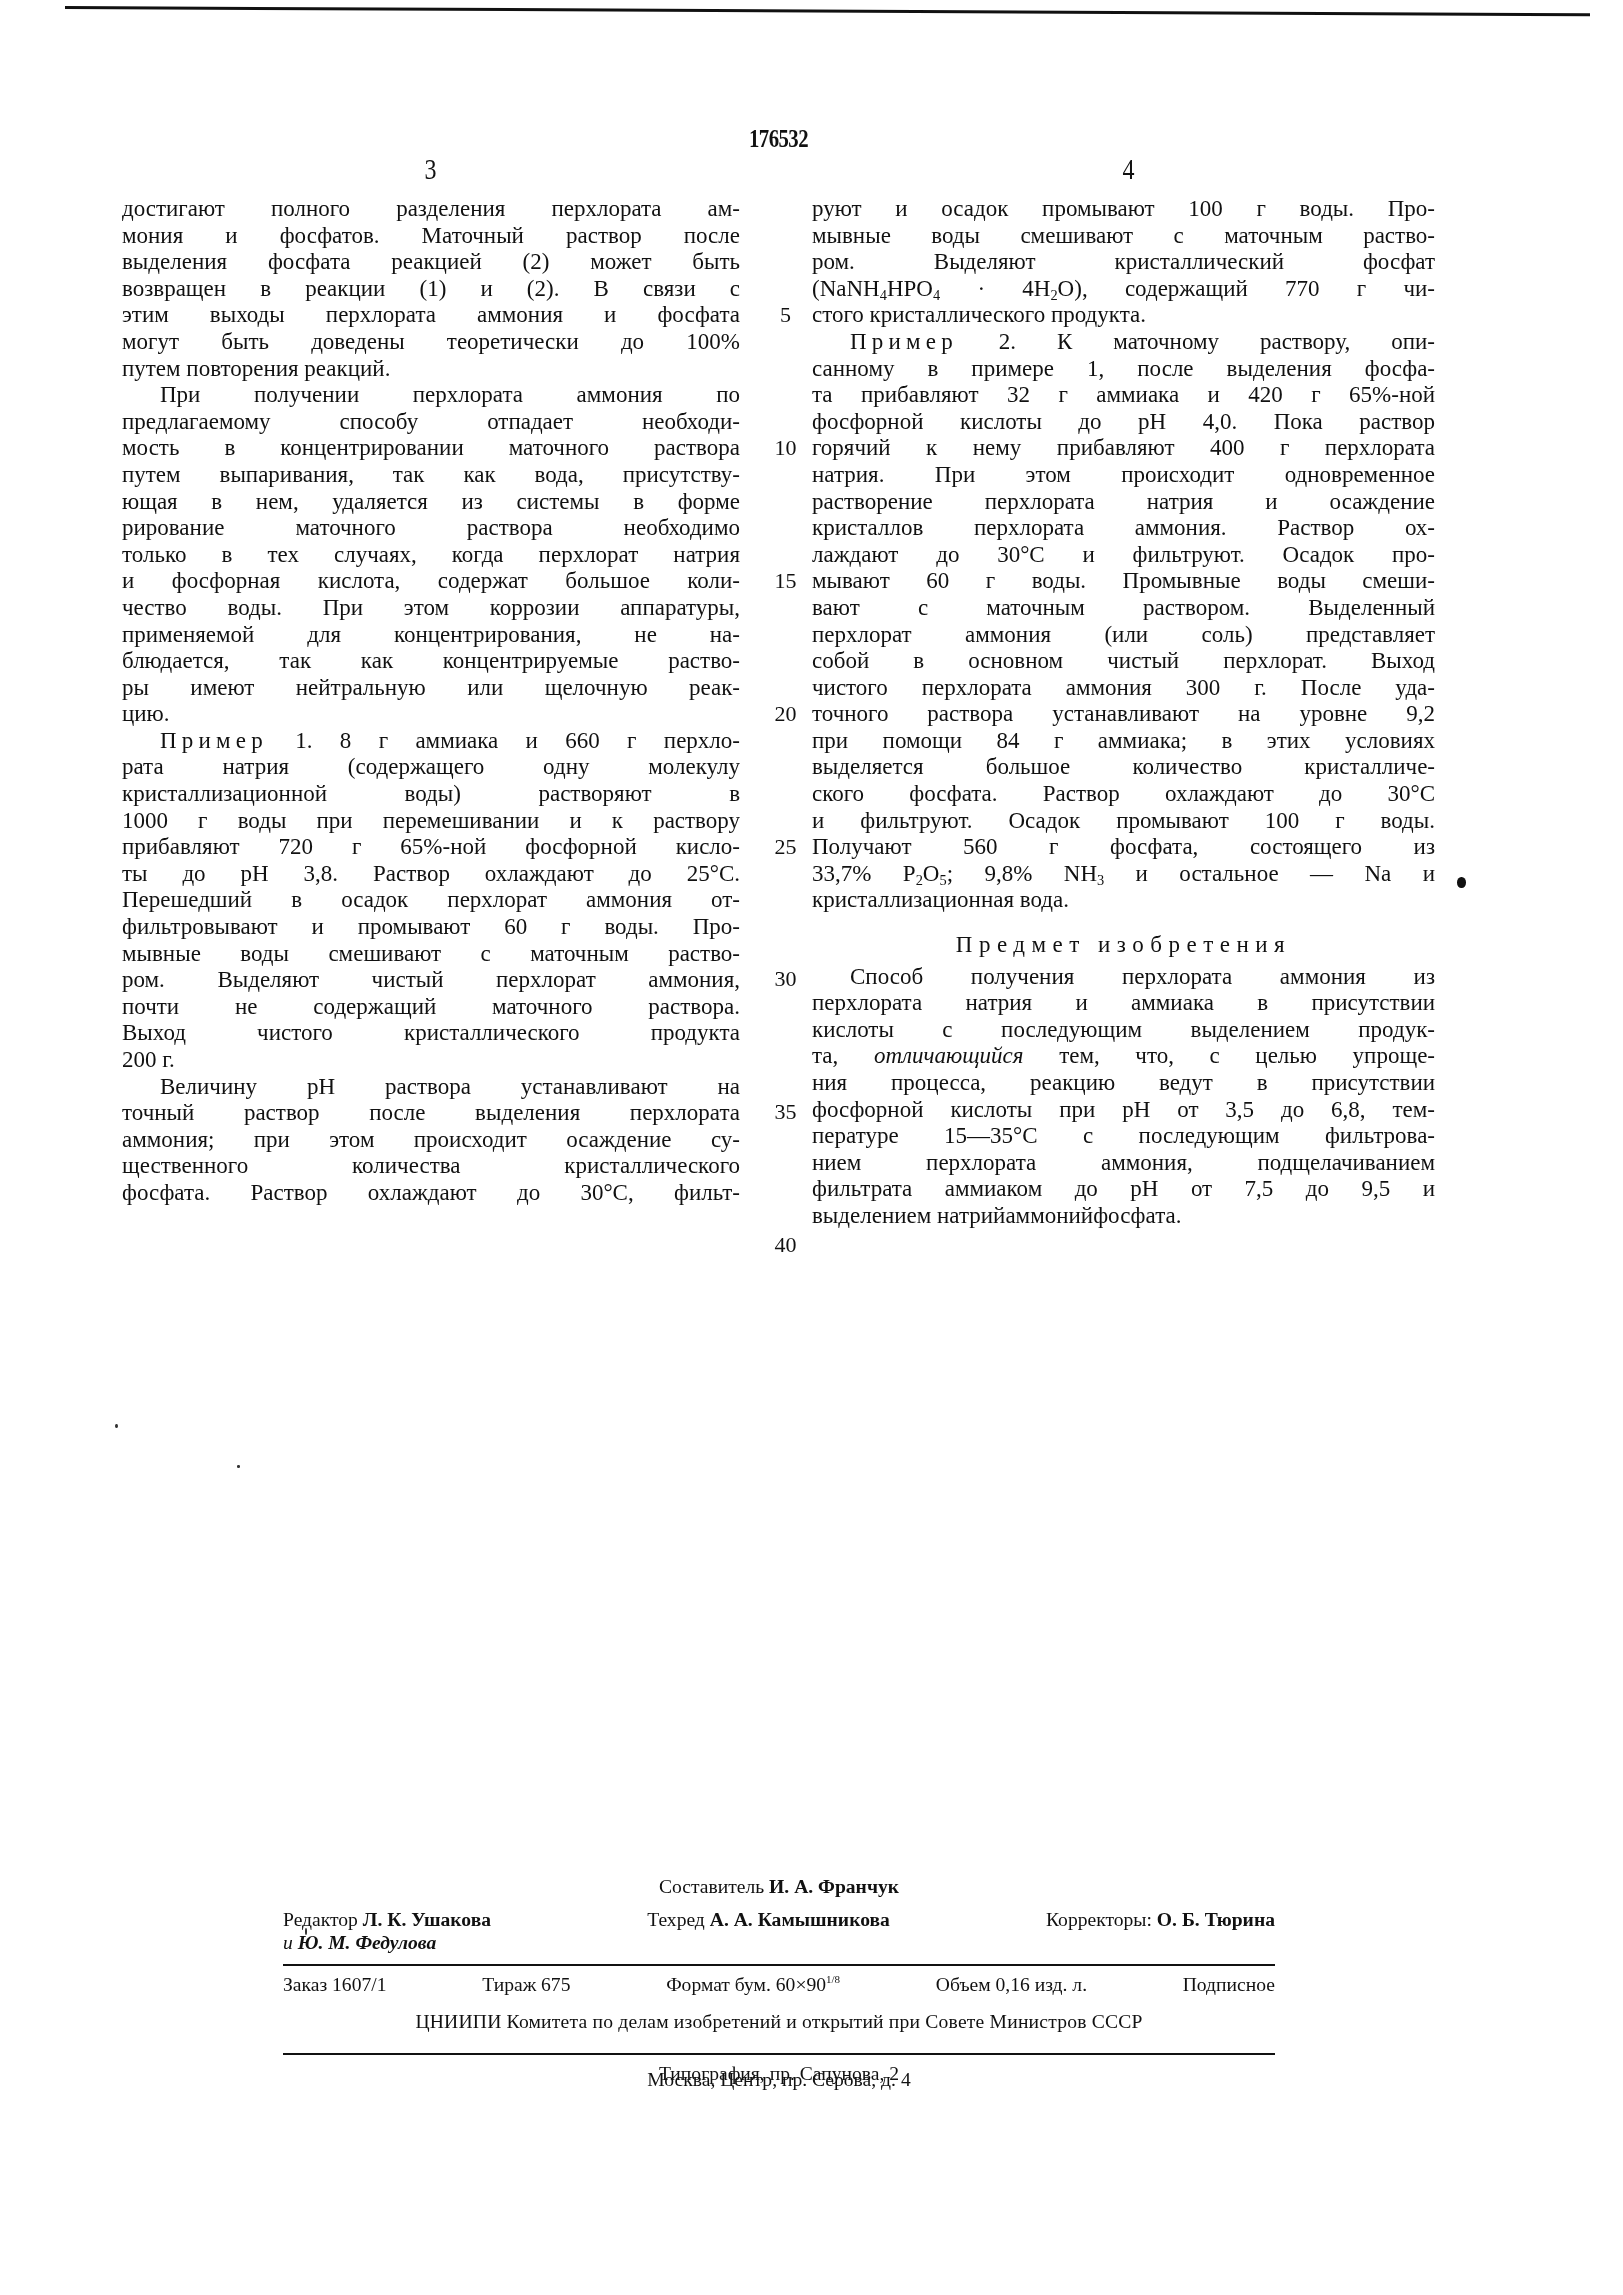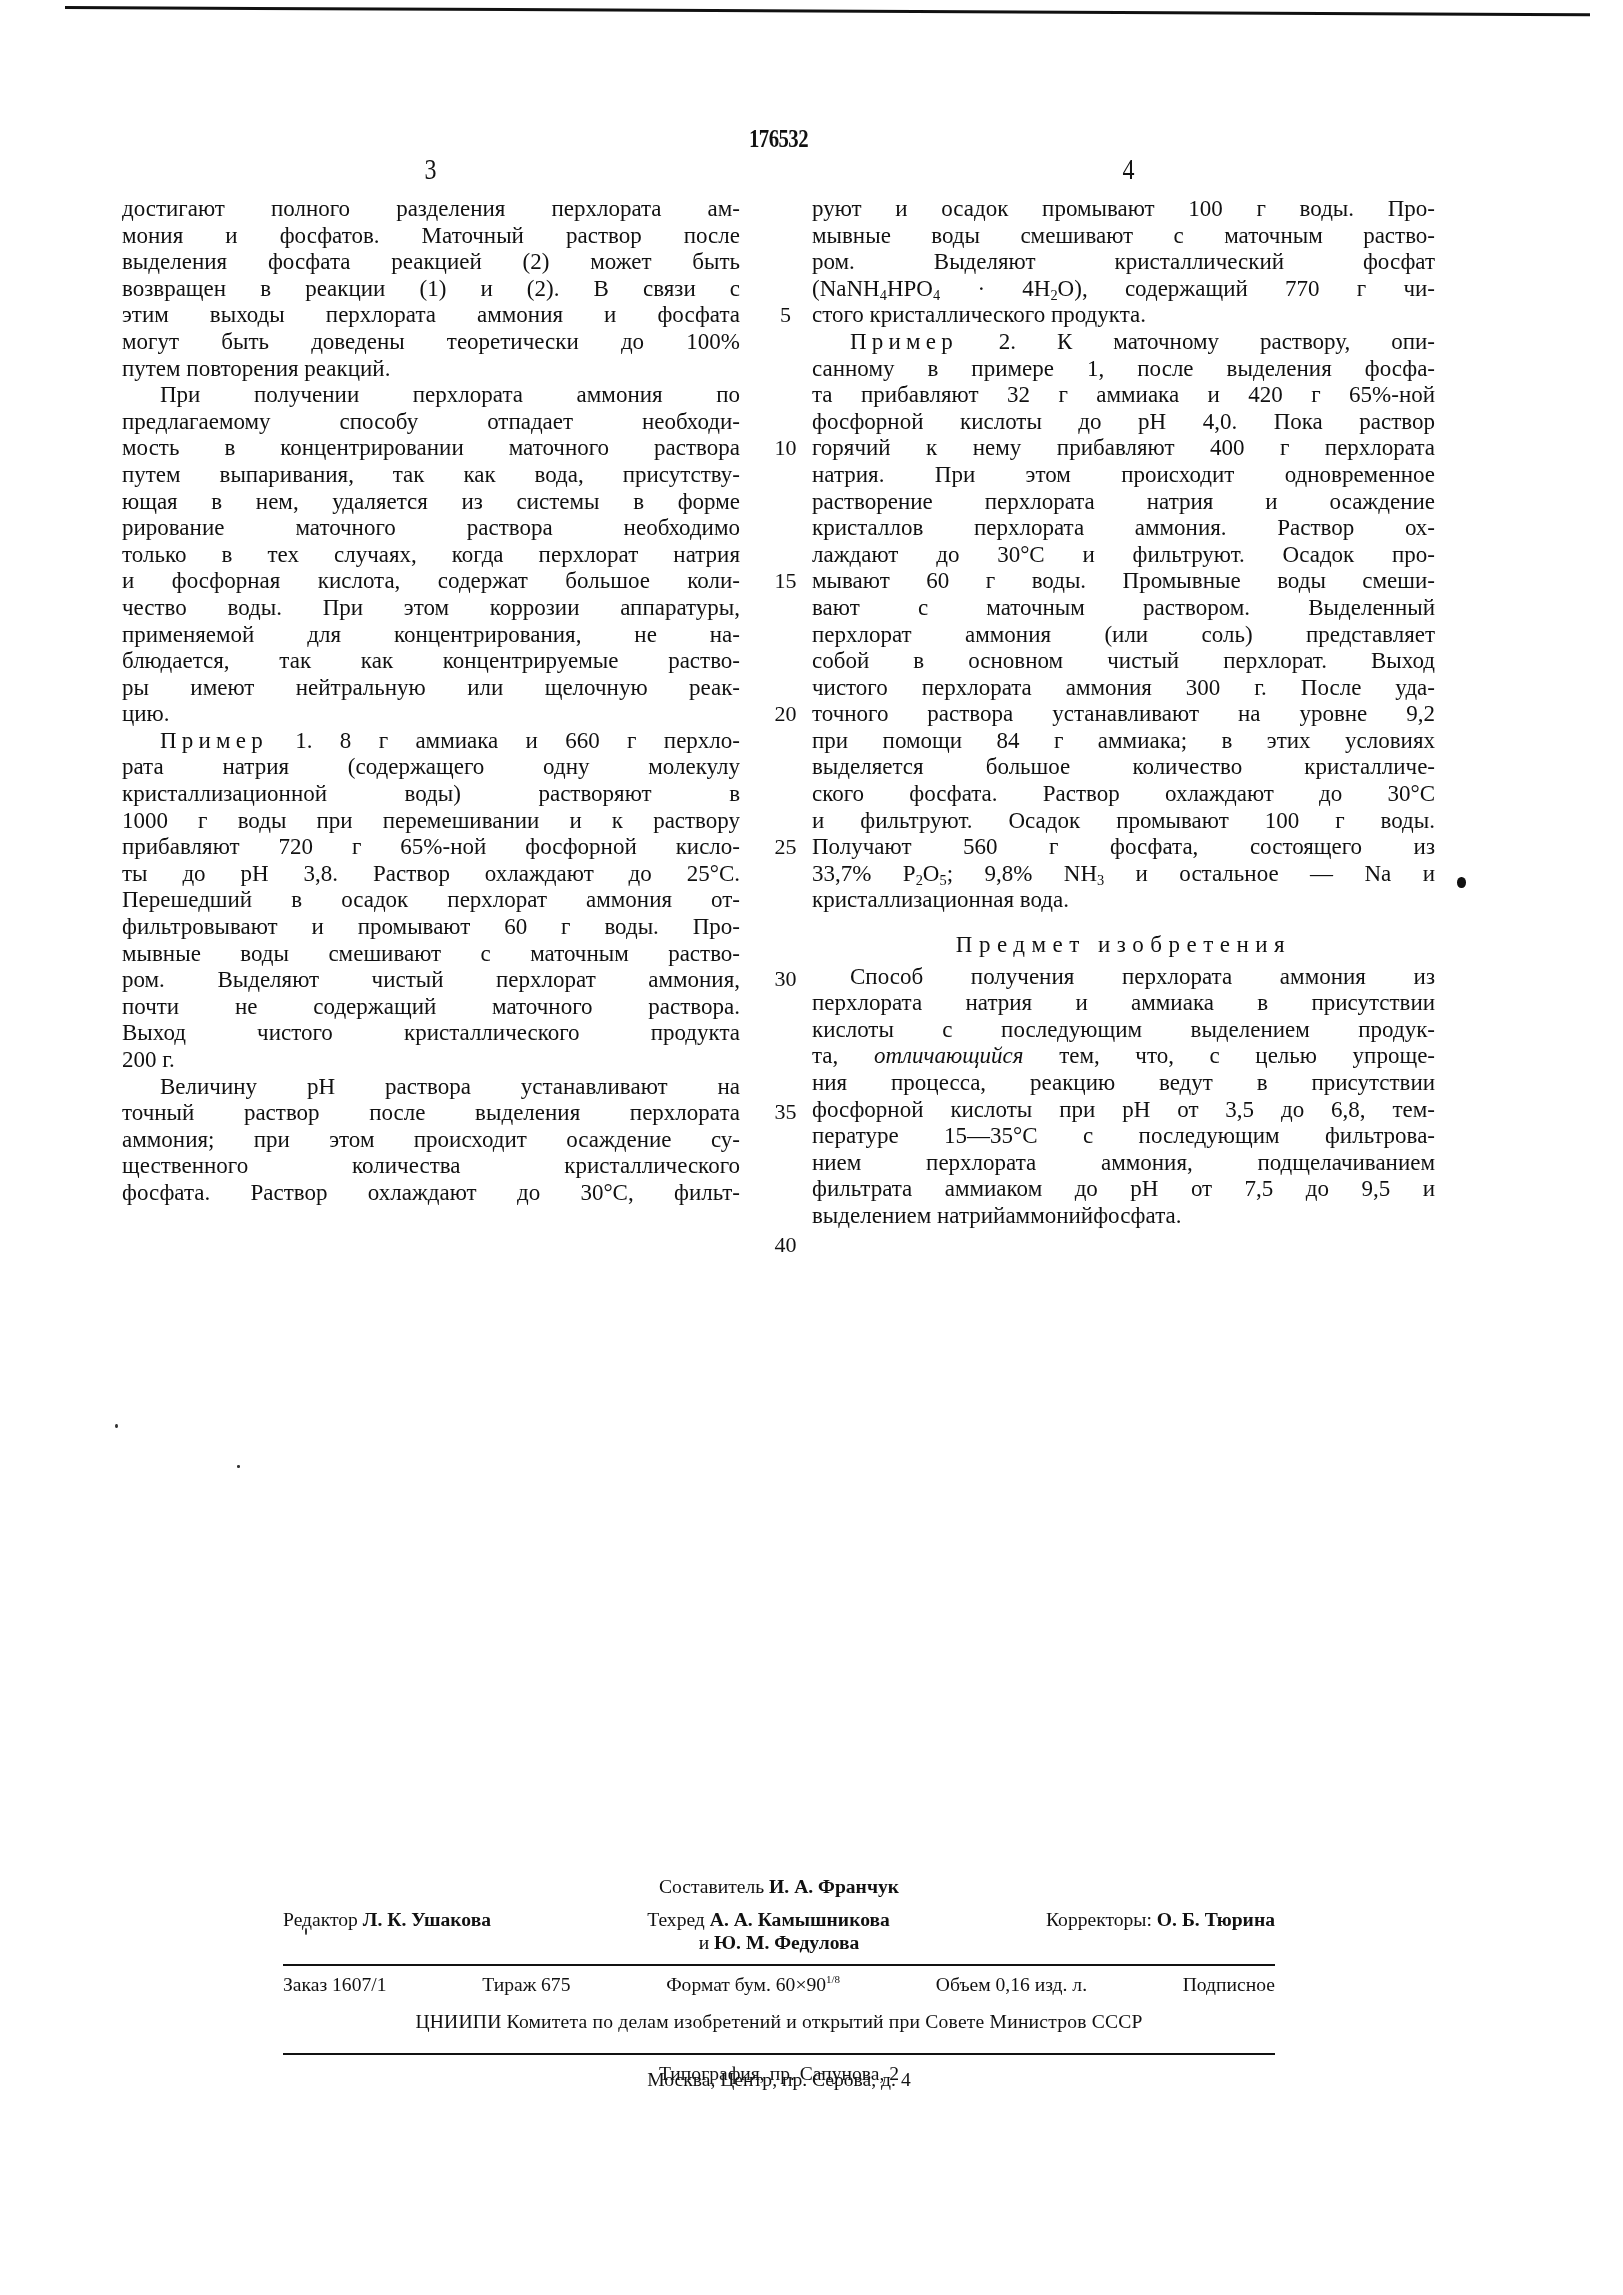--- a/index.html
+++ b/index.html
@@ -49,21 +49,21 @@
     position: absolute; left: 1457px; top: 877px; width: 8.5px; height: 10.5px;
     background: #111; border-radius: 50%;
   }
   .speck { position: absolute; background: #333; border-radius: 50%; }
 
   .footer { position: absolute; left: 283px; width: 992px; font-size: 19.6px; }
   .footer .row { position: absolute; left: 0; width: 100%; white-space: nowrap; }
   .footer b { font-weight: bold; }
   .f-center { text-align: center; }
   .f-between { display: flex; justify-content: space-between; }
-  .f-right { text-align: center; }
+  .f-right { text-align: left; font-style: italic; }
   .rule { position: absolute; left: 0; width: 100%; height: 2px; background: #111; }
 </style>
 </head>
 <body>
 
 <div class="top-rule"></div>
 
 <div class="doc-number">176532</div>
 <div class="col-num left">3</div>
 <div class="col-num right">4</div>

